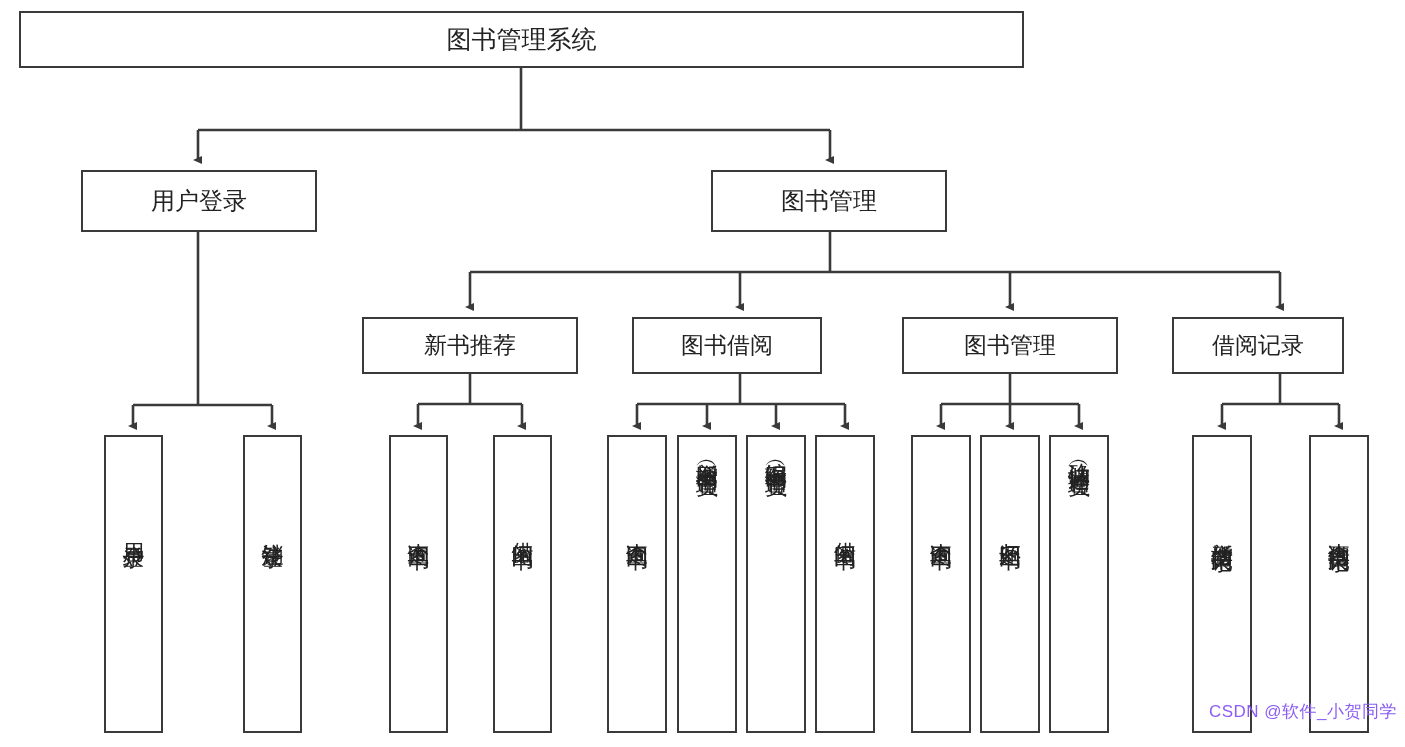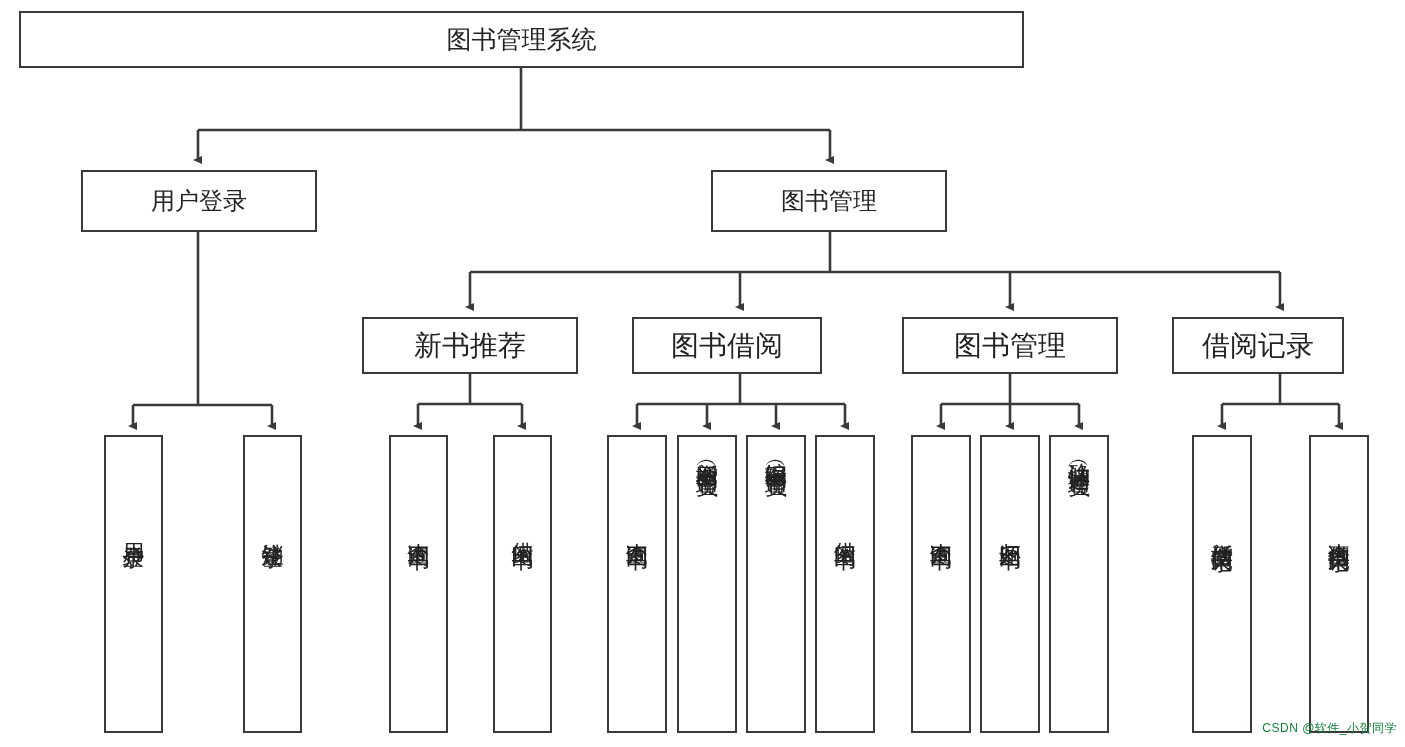--- a/index.html
+++ b/index.html
@@ -36,43 +36,43 @@
     color: #222222;
   }
   .node-label {
     display: block;
     text-align: center;
     line-height: 1.18;
     color: #222222;
   }
   .level-root .node-label { font-size: 25px; }
   .level-2 .node-label { font-size: 24px; }
-  .level-3 .node-label { font-size: 28px; }
+  .level-3 .node-label { font-size: 23px; }
   .leaf {
     align-items: flex-start;
     justify-content: center;
     padding-top: 8px;
   }
   .leaf .node-label {
     writing-mode: vertical-rl;
     text-orientation: upright;
     font-size: 22px;
     letter-spacing: 2px;
     line-height: 1;
     white-space: nowrap;
   }
   .leaf.leaf-mid .node-label {
     margin-top: 80px;
   }
   .watermark {
     position: absolute;
     right: 8px;
-    bottom: 10px;
-    font-size: 12px;
-    color: #15803d;
+    bottom: 24px;
+    font-size: 17px;
+    color: #8b5cf6;
     letter-spacing: 0.5px;
     white-space: nowrap;
   }
 </style>
 </head>
 <body>
 
 <div id="canvas">
 
   <svg id="edges" viewBox="0 0 1405 747">

